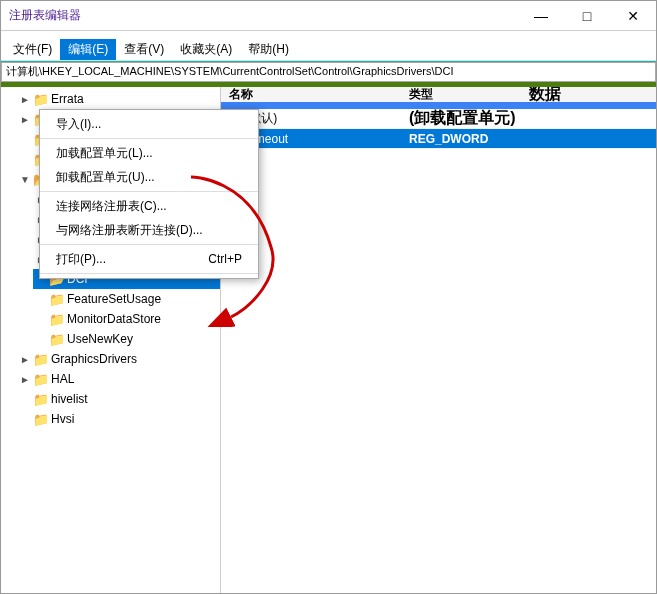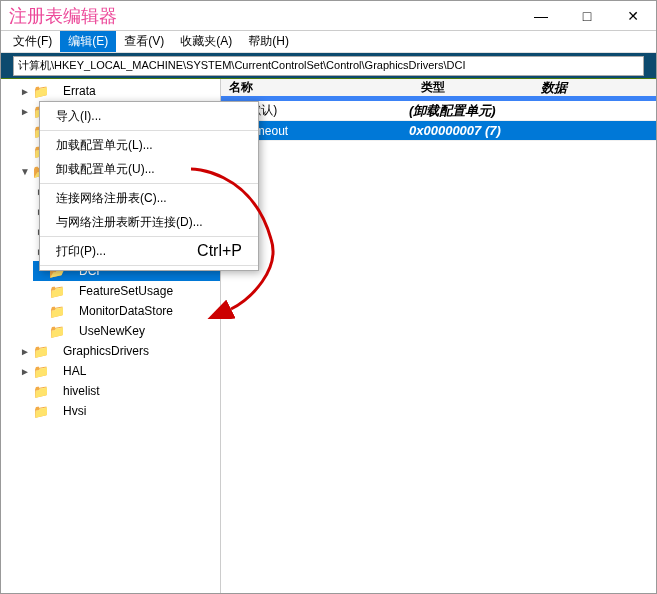--- a/index.html
+++ b/index.html
@@ -26,22 +26,22 @@
     .title-bar {
       height: 30px;
       background: #fff;
       display: flex;
       align-items: center;
       justify-content: space-between;
       padding: 0 0 0 8px;
       border-bottom: 1px solid #ccc;
     }
     .title-bar-title {
-      font-size: 18px;
-      color: #ec4899;
+      font-size: 12px;
+      color: #4c1d95;
     }
     .title-bar-controls {
       display: flex;
       height: 30px;
     }
     .title-btn {
       width: 46px;
       height: 30px;
       display: flex;
       align-items: center;
@@ -51,38 +51,39 @@
       color: #000;
     }
 
     
     .menu-bar {
       height: 22px;
       background: #fff;
       display: flex;
       padding: 0 4px;
       border-bottom: 1px solid #e0e0e0;
+      margin-top: 8px;
     }
     .menu-item {
       padding: 2px 8px;
       cursor: pointer;
       font-size: 12px;
       color: #000;
       position: relative;
     }
     .menu-item.active { background: #0078d7; color: #fff; padding-left: 8px; }
 
     
     .address-bar {
       height: 26px;
-      background: #0c4a6e;
-      display: flex;
-      align-items: center;
-      padding: 0 12px;
-      border-bottom: 1px solid #4d7c0f;
+      background: #14b8a6;
+      display: flex;
+      align-items: center;
+      padding: 0 0;
+      border-bottom: 5px solid #4d7c0f;
       gap: 4px;
     }
     .address-value {
       flex: 1;
       font-size: 11px;
       color: #000;
       border: 1px solid #aaa;
       padding: 1px 4px;
       height: 20px;
     }
@@ -121,42 +122,42 @@
       color: #555;
       flex-shrink: 0;
     }
     .folder-icon {
       width: 16px;
       text-align: center;
       font-size: 13px;
       flex-shrink: 0;
     }
     .tree-label {
-      margin-left: 14px;
+      margin-left: 2px;
       font-size: 12px;
     }
     .indent1 { margin-left: 16px; }
     .indent2 { margin-left: 32px; }
 
     
     .right-panel {
       flex: 1;
       background: #fff;
       overflow-y: auto;
     }
     .right-header {
       display: flex;
       background: #f5f5f5;
-      border-bottom: 5px solid #3b82f6;
+      border-bottom: 7px solid #3b82f6;
       height: 22px;
       align-items: center;
     }
     .col-name { width: 180px; padding: 0 8px; font-weight: bold; font-size: 12px; }
-    .col-type { width: 120px; padding: 0 8px; font-weight: bold; font-size: 12px; margin-left: 12px; }
-    .col-data { flex: 1; padding: 0 8px; font-weight: bold; font-size: 13px; font-style: italic; }
+    .col-type { width: 120px; padding: 0 8px; font-weight: bold; font-size: 12px; }
+    .col-data { flex: 1; padding: 0 8px; font-weight: bold; font-size: 16px; }
 
     .right-row {
       display: flex;
       height: 20px;
       align-items: center;
       border-bottom: 1px solid #f0f0f0;
       cursor: pointer;
     }
     .right-row.selected { background: #0078d7; color: #fff; }
     .right-row .col-name { font-size: 12px; font-weight: normal; }
@@ -192,21 +193,21 @@
       color: #000;
       justify-content: space-between;
     }
     .dropdown-item.highlighted { background: #0078d7; color: #fff; }
     .dropdown-separator {
       height: 1px;
       background: #ddd;
       margin: 2px 0;
     }
     .dropdown-item .shortcut {
-      font-size: 16px;
+      font-size: 12px;
       color: inherit;
     }
 
     
     .red-arrow {
       position: absolute;
       top: 80px;
       left: 160px;
       z-index: 300;
       pointer-events: none;
@@ -363,21 +364,21 @@
           <span>(默认)</span>
         </div>
         <div class="col-data">(卸载配置单元)</div>
       </div>
 
       <div class="right-row selected">
         <div class="col-name" style="display:flex;align-items:center">
           <span style="font-size:11px; margin-right:4px; color:#fff;">01</span>
           <span>Timeout</span>
         </div>
-        <div class="col-data">0x00000007 (7)</div>
+        <div class="col-type">REG_DWORD</div>
       </div>
     </div>
 
     <div class="dropdown-overlay">
       <div class="dropdown-menu">
         <div class="dropdown-item">
           <span>导入(I)...</span>
         </div>
         <div class="dropdown-separator"></div>
         <div class="dropdown-item">

